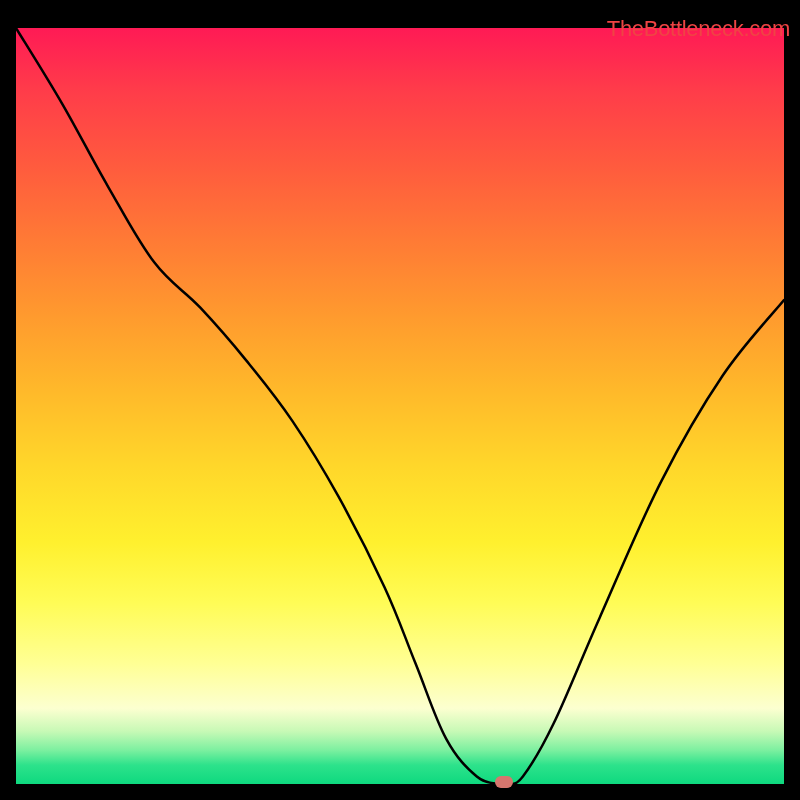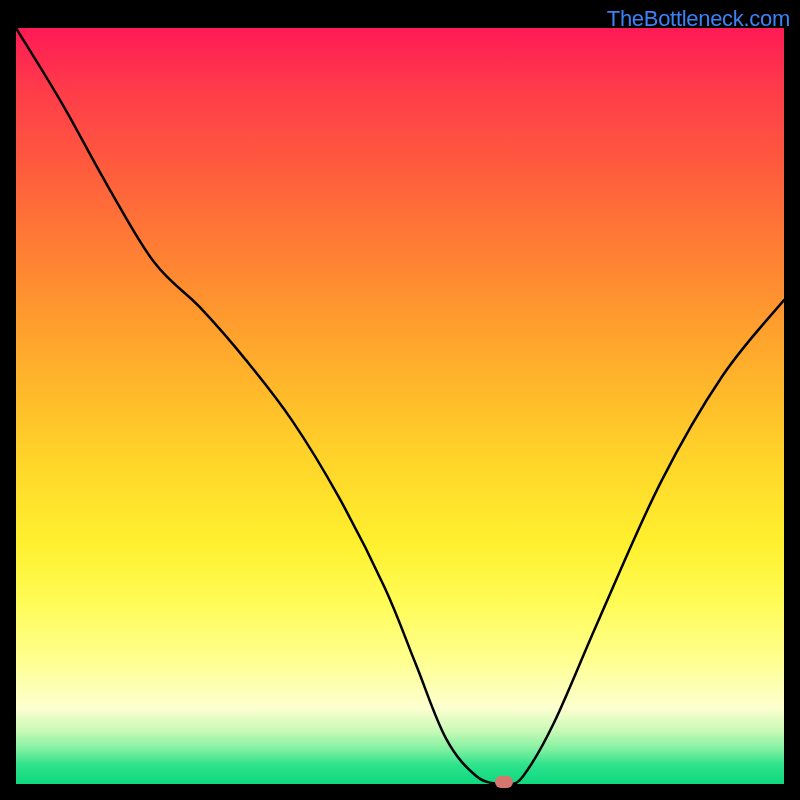--- a/index.html
+++ b/index.html
@@ -12,23 +12,23 @@
     font-family: Arial, Helvetica, sans-serif;
   }
   .container {
     position: relative;
     width: 800px;
     height: 800px;
     background: #000;
   }
   .watermark {
     position: absolute;
-    top: 6px;
+    top: 16px;
     right: 10px;
-    color: #3b82f6;
+    color: #ef4444;
     font-size: 22px;
     font-weight: 500;
     letter-spacing: -0.3px;
     z-index: 10;
   }
   .plot-area {
     position: absolute;
     left: 16px;
     top: 28px;
     width: 768px;

